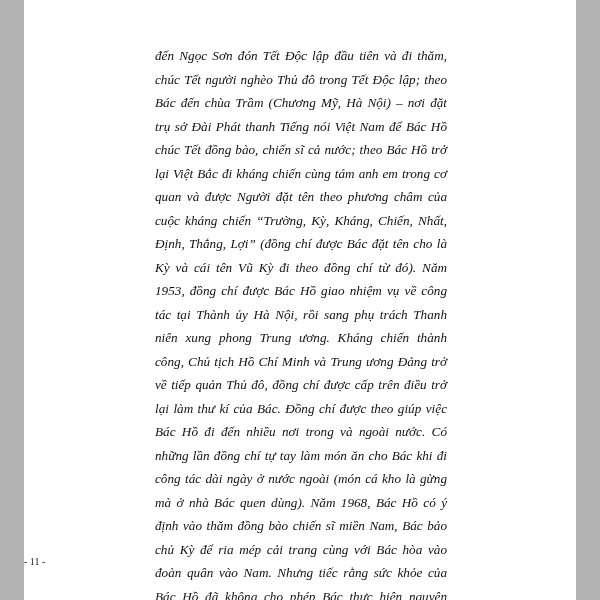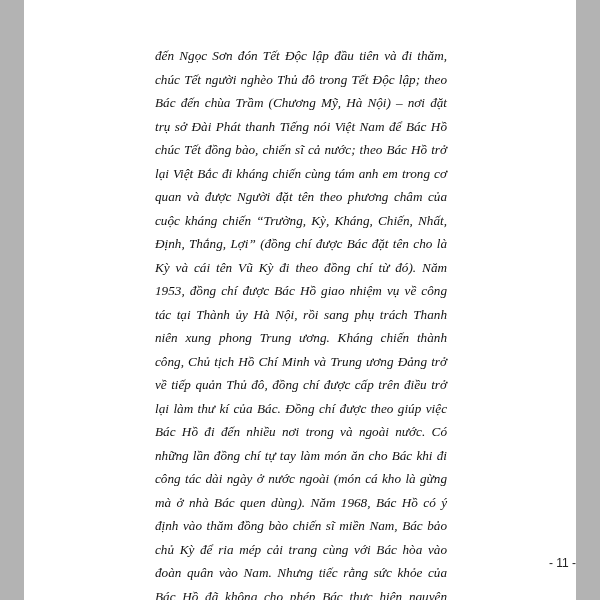--- a/index.html
+++ b/index.html
@@ -38,24 +38,24 @@
     font-style: italic;
     font-family: "Liberation Serif", serif;
     hyphens: none;
     word-spacing: 0.4px;
   }
   .page-number {
     position: absolute;
     left: 0;
     right: 0;
     top: 556px;
-    text-align: right;
-    font-size: 12px;
+    text-align: left;
+    font-size: 10px;
     color: #222222;
-    font-family: Liberation Sans, sans-serif;
+    font-family: Liberation Serif, serif;
   }
 </style>
 </head>
 <body>
 
 <div class="page">
   <div class="text-column">
     <p class="para">đến Ngọc Sơn đón Tết Độc lập đầu tiên và đi thăm, chúc Tết người nghèo Thủ đô trong Tết Độc lập; theo Bác đến chùa Trầm (Chương Mỹ, Hà Nội) – nơi đặt trụ sở Đài Phát thanh Tiếng nói Việt Nam để Bác Hồ chúc Tết đồng bào, chiến sĩ cả nước; theo Bác Hồ trở lại Việt Bắc đi kháng chiến cùng tám anh em trong cơ quan và được Người đặt tên theo phương châm của cuộc kháng chiến “Trường, Kỳ, Kháng, Chiến, Nhất, Định, Thắng, Lợi” (đồng chí được Bác đặt tên cho là Kỳ và cái tên Vũ Kỳ đi theo đồng chí từ đó). Năm 1953, đồng chí được Bác Hồ giao nhiệm vụ về công tác tại Thành ủy Hà Nội, rồi sang phụ trách Thanh niên xung phong Trung ương. Kháng chiến thành công, Chủ tịch Hồ Chí Minh và Trung ương Đảng trở về tiếp quản Thủ đô, đồng chí được cấp trên điều trở lại làm thư kí của Bác. Đồng chí được theo giúp việc Bác Hồ đi đến nhiều nơi trong và ngoài nước. Có những lần đồng chí tự tay làm món ăn cho Bác khi đi công tác dài ngày ở nước ngoài (món cá kho là gừng mà ở nhà Bác quen dùng). Năm 1968, Bác Hồ có ý định vào thăm đồng bào chiến sĩ miền Nam, Bác bảo chủ Kỳ để ria mép cải trang cùng với Bác hòa vào đoàn quân vào Nam. Nhưng tiếc rằng sức khỏe của Bác Hồ đã không cho phép Bác thực hiện nguyện vọng đó.</p>
   </div>
   <div class="page-number">- 11 -</div>

